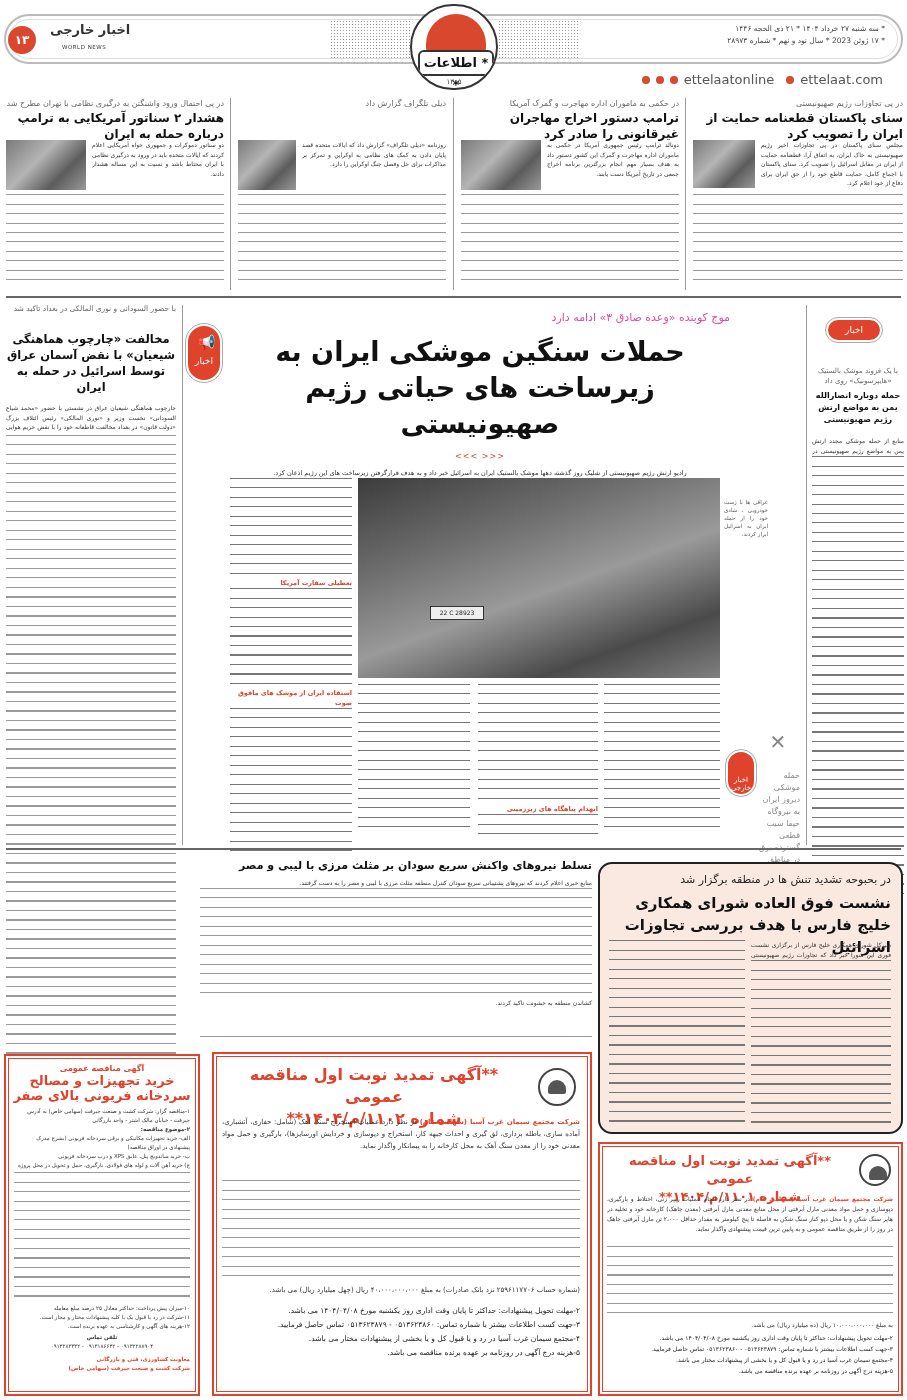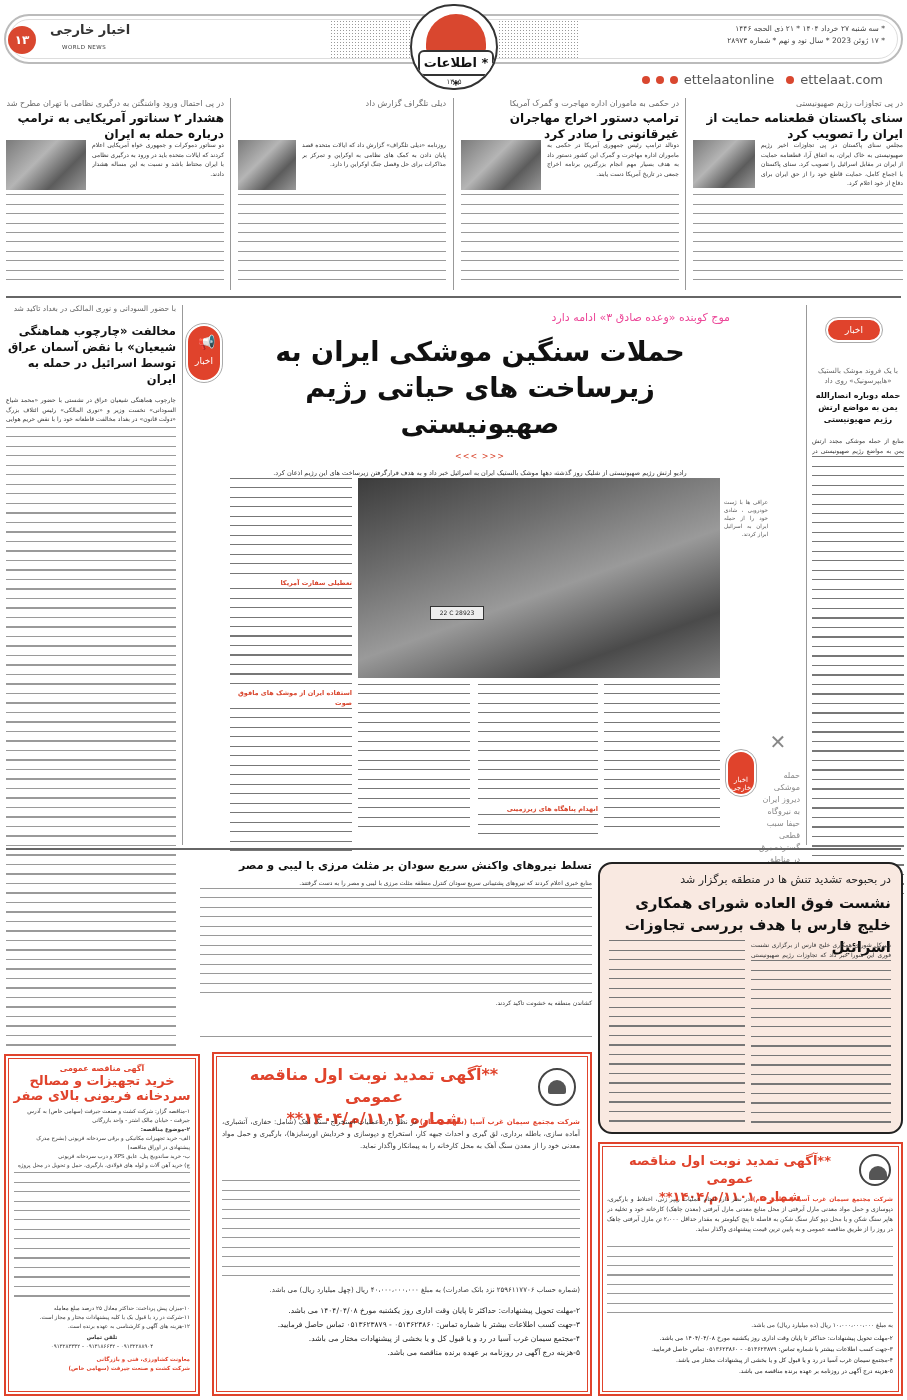--- a/index.html
+++ b/index.html
@@ -98,21 +98,21 @@
   <div class="headline">هشدار ۲ سناتور آمریکایی به ترامپ درباره حمله به ایران</div>
   <div class="photo" style="left:0;top:42px;width:80px;height:50px"></div>
   <div class="abs body-text" style="left:86px;top:42px;width:132px;height:50px;overflow:hidden">دو سناتور دموکرات و جمهوری خواه آمریکایی اعلام کردند که ایالات متحده باید در ورود به درگیری نظامی با ایران محتاط باشد و نسبت به این مساله هشدار دادند.</div>
   <div class="abs lines" style="left:0;top:96px;width:218px;height:92px"></div>
 </div>
 
 <div class="hrule" style="left:6px;top:296px;width:895px;height:2px;background:#666"></div>
 
 <div class="abs" style="left:6px;top:303px;width:170px">
   <div class="kicker" style="font-size:7.5px">با حضور السودانی و نوری المالکی در بغداد تاکید شد</div>
-  <div class="headline" style="text-align:right;font-size:11.5px;line-height:16px;margin-top:8px">مخالفت «چارچوب هماهنگی شیعیان» با نقض آسمان عراق توسط اسرائیل در حمله به ایران</div>
+  <div class="headline" style="text-align:center;font-size:11.5px;line-height:16px;margin-top:16px">مخالفت «چارچوب هماهنگی شیعیان» با نقض آسمان عراق توسط اسرائیل در حمله به ایران</div>
   <div class="body-text" style="margin-top:8px;height:30px;overflow:hidden">چارچوب هماهنگی شیعیان عراق در نشستی با حضور «محمد شیاع السودانی» نخست وزیر و «نوری المالکی» رئیس ائتلاف بزرگ «دولت قانون» در بغداد مخالفت قاطعانه خود را با نقض حریم هوایی این کشور اعلام کرد.</div>
   <div class="lines" style="margin-top:2px;height:680px"></div>
 </div>
 <div class="vrule" style="left:182px;top:305px;height:540px"></div>
 <div class="badge-news" style="left:186px;top:324px;width:36px;height:58px;padding-top:30px">
   <span style="position:absolute;top:8px;left:10px;font-size:14px">📢</span>
   <span>اخبار</span>
 </div>
 
 <div class="abs" style="left:230px;top:308px;width:500px">

